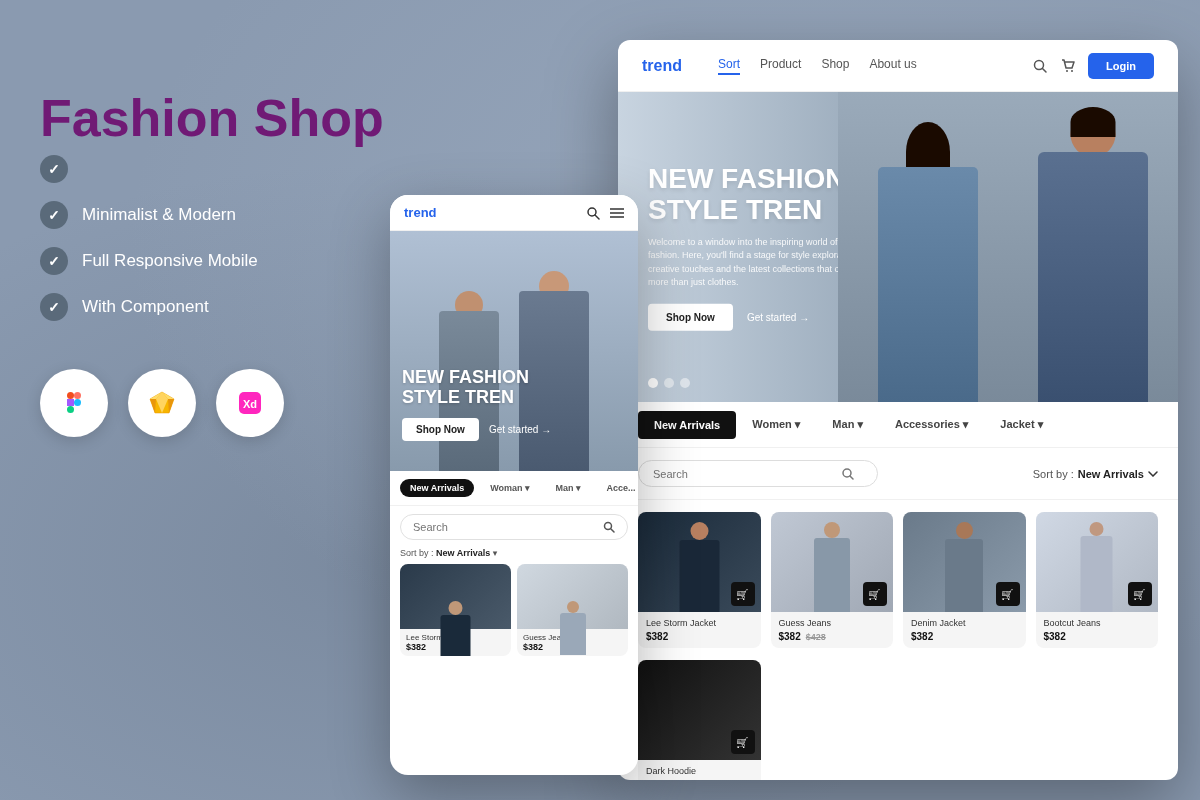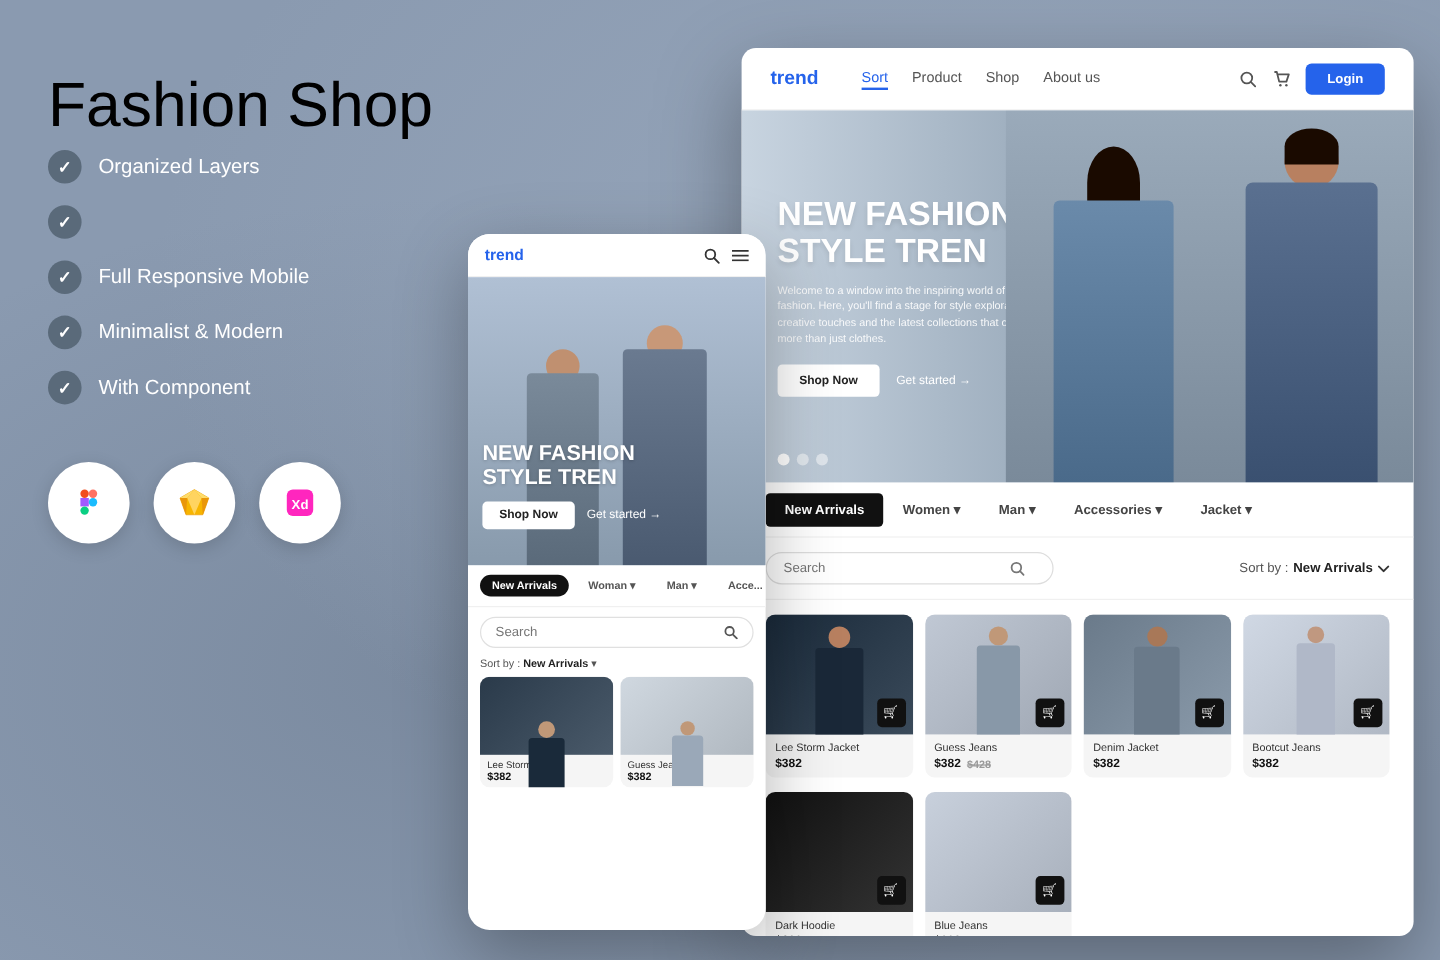--- a/index.html
+++ b/index.html
@@ -23,24 +23,25 @@
     
     .left-panel {
       position: absolute;
       left: 40px;
       top: 60px;
       width: 380px;
     }
 
     .main-title {
       font-size: 52px;
-      font-weight: 400;
-      color: #000000;
+      font-weight: 700;
+      color: #701a75;
       line-height: 1.1;
       margin-bottom: 8px;
+      margin-top: 30px;
     }
 
     .sub-title {
       font-size: 26px;
       font-weight: 400;
       color: #ffffff;
       margin-bottom: 36px;
     }
 
     .features-list {
@@ -575,32 +576,28 @@
 <body>
 
 <div class="bg-overlay"></div>
 
 <div class="left-panel">
   <h1 class="main-title">Fashion Shop</h1>
 
   <ul class="features-list">
     <li>
       <div class="check-icon"></div>
-      <span>Organized Layers</span>
     </li>
     <li>
       <div class="check-icon"></div>
+      <span>Minimalist &amp; Modern</span>
     </li>
     <li>
       <div class="check-icon"></div>
       <span>Full Responsive Mobile</span>
-    </li>
-    <li>
-      <div class="check-icon"></div>
-      <span>Minimalist &amp; Modern</span>
     </li>
     <li>
       <div class="check-icon"></div>
       <span>With Component</span>
     </li>
   </ul>
 
   <div class="tool-icons">
     <div class="tool-circle">
       <svg width="28" height="28" viewBox="0 0 28 28">
@@ -881,25 +878,14 @@
       </div>
       <div class="desktop-product-info">
         <div class="dp-name">Dark Hoodie</div>
         <div class="dp-price">
           <span>$199</span>
         </div>
       </div>
     </div>
 
 
-    <div class="desktop-product-card">
-      <div class="desktop-product-img dp8">
-        <div class="add-to-cart-btn"></div>
-      </div>
-      <div class="desktop-product-info">
-        <div class="dp-name">Blue Jeans</div>
-        <div class="dp-price">
-          <span>$220</span>
-        </div>
-      </div>
-    </div>
   </div>
 </div>
 
 </body></html>

